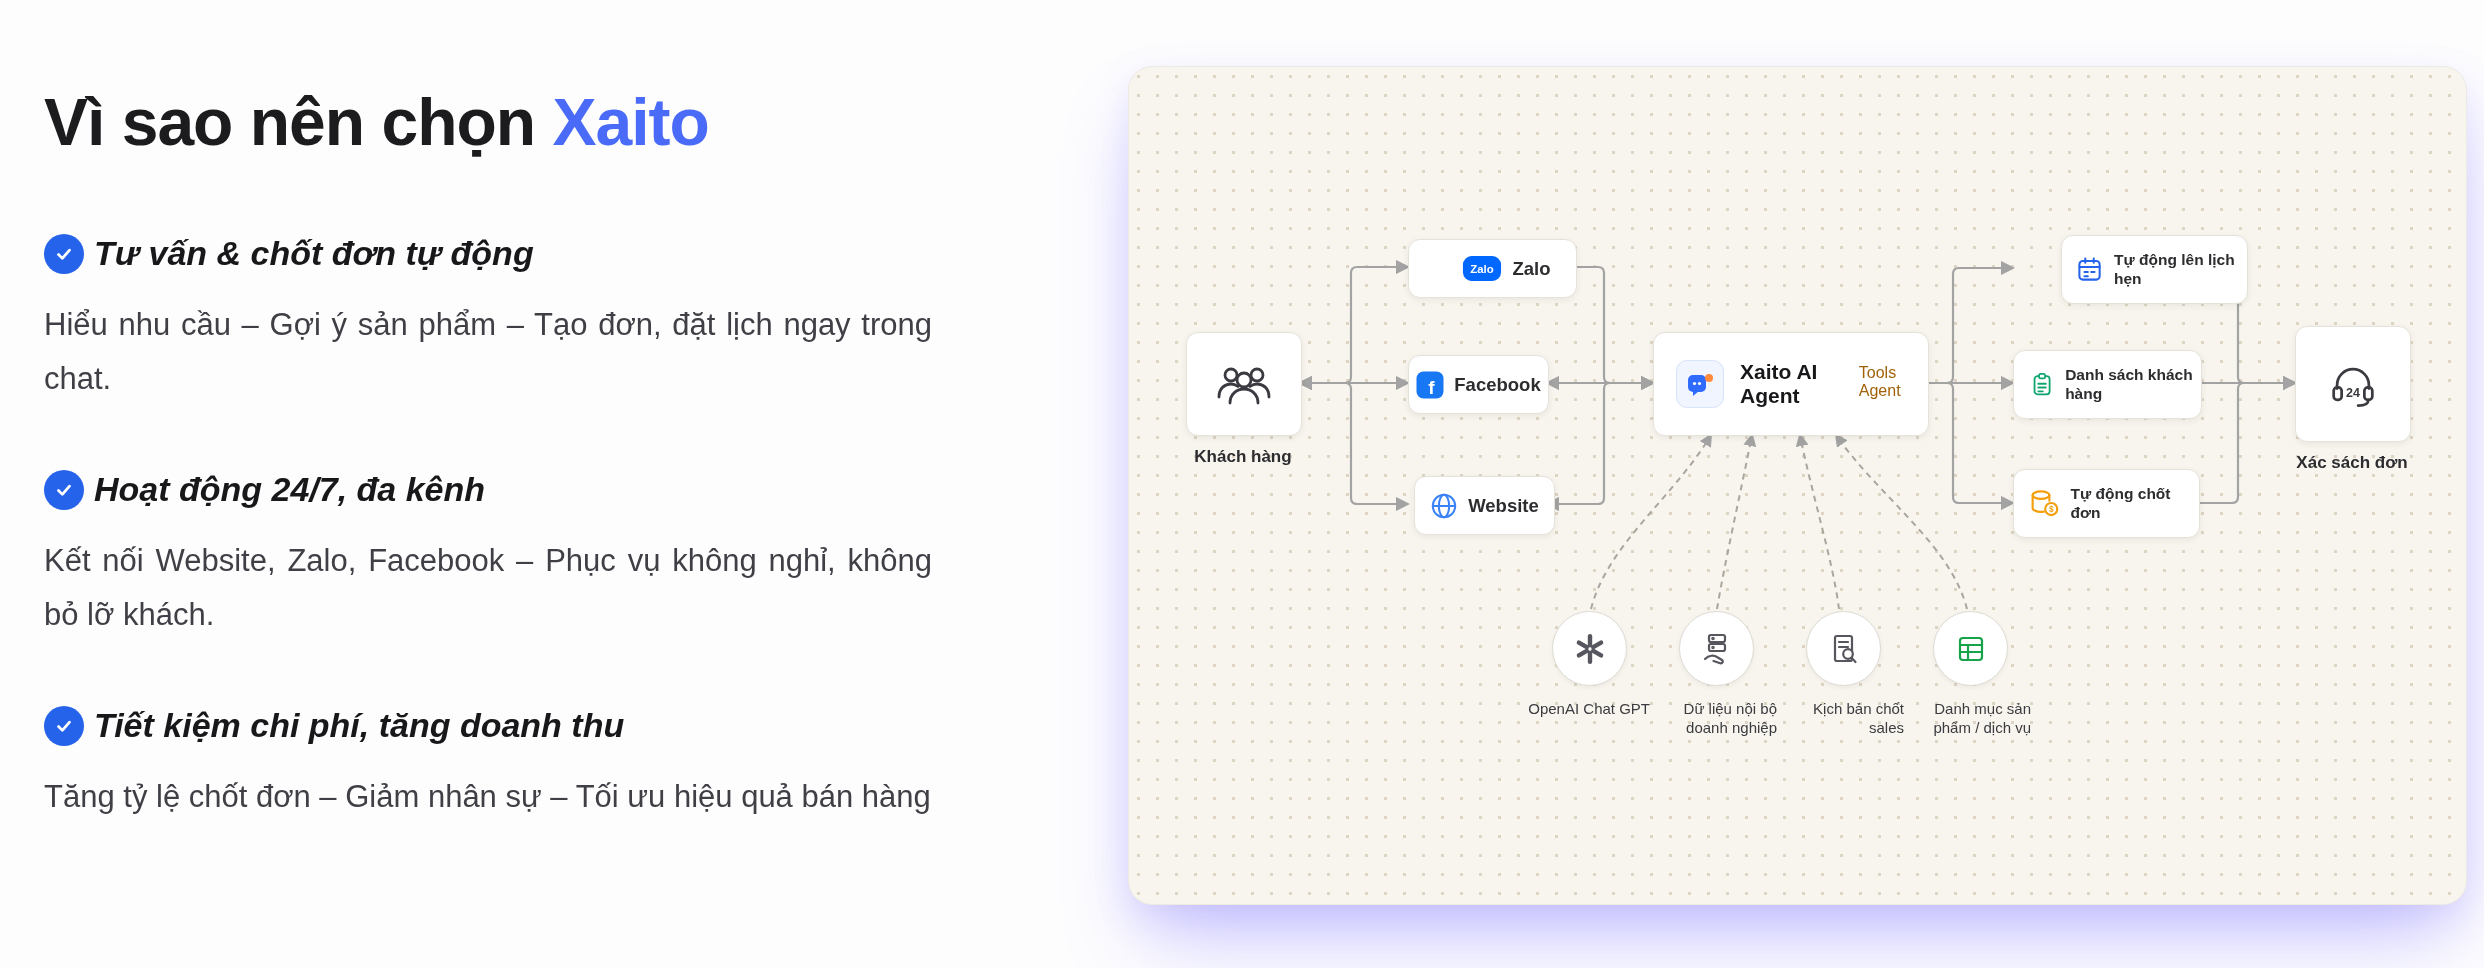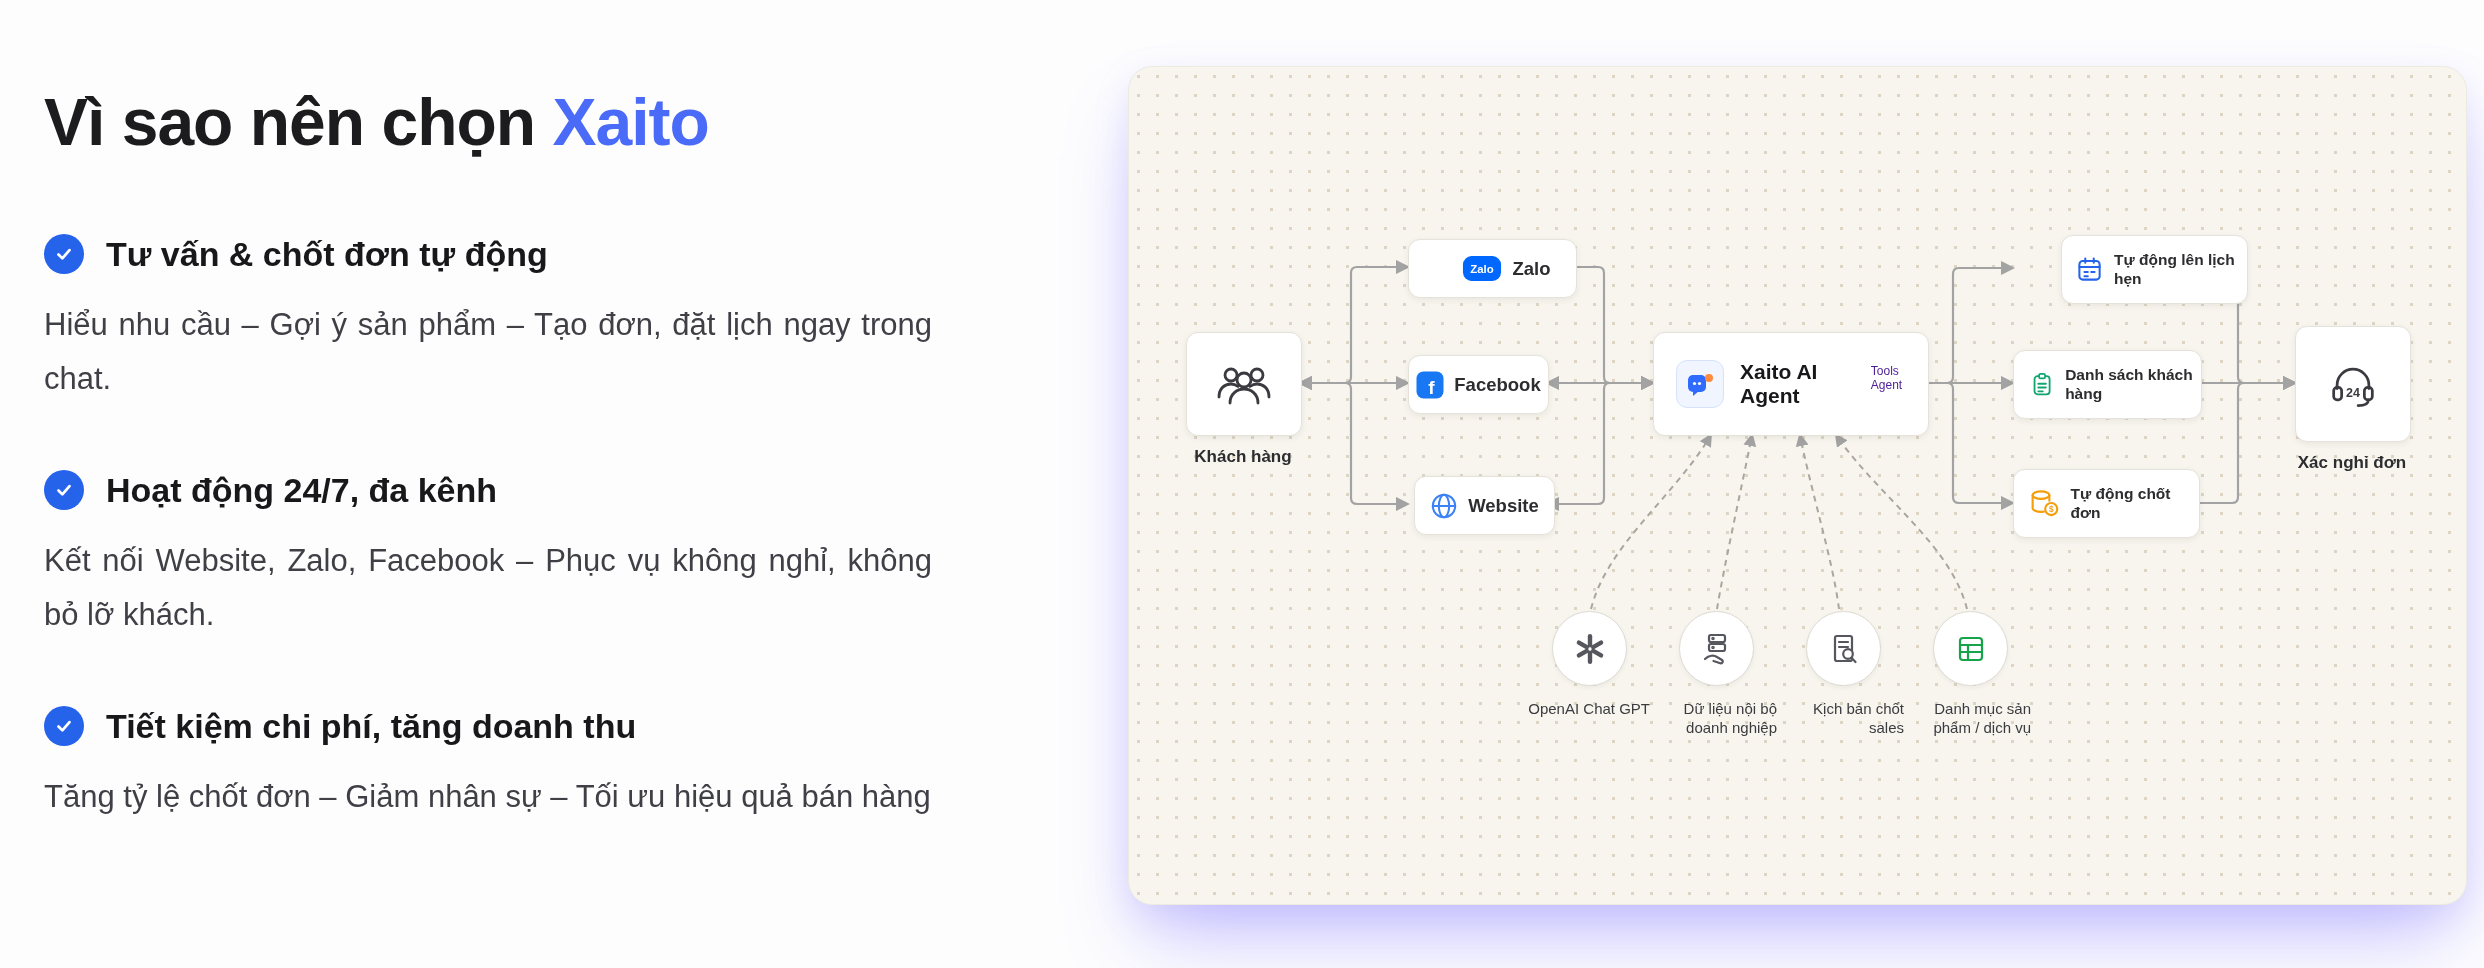--- a/index.html
+++ b/index.html
@@ -6,21 +6,21 @@
   body{
     width:2484px;height:968px;position:relative;overflow:hidden;
     background:#fdfdfe;
     font-family:"Liberation Sans","DejaVu Sans",sans-serif;
     -webkit-font-smoothing:antialiased;
   }
   
   .left{position:absolute;left:44px;top:86px;width:920px;}
   .h1{font-size:66px;font-weight:700;color:#1c1c1e;letter-spacing:-1px;margin:0 0 74px 0;line-height:1.12;}
   .h1 .brand{color:#4a6af8;}
-  .feat-head{display:flex;align-items:flex-end;gap:22px;margin:0 0 24px 0;}
+  .feat-head{display:flex;align-items:flex-start;gap:10px;margin:0 0 24px 0;font-style:italic;}
   .check{width:40px;height:40px;border-radius:50%;background:#2563eb;display:flex;align-items:center;justify-content:center;flex:0 0 auto;}
   .feat-title{font-size:34px;font-weight:700;color:#18181b;margin:0;}
   .feat-desc{font-size:31px;color:#3f3f46;line-height:1.74;text-align:justify;max-width:888px;margin:0 0 64px 0;}
   .feat-desc.last{margin-bottom:0;}
   
   .panel{
     position:absolute;left:1128px;top:66px;width:1337px;height:837px;
     background-color:#f8f5ef;
     background-image:radial-gradient(circle,#ddd4c4 1.7px,transparent 1.9px);
     background-size:19px 19px;
@@ -32,21 +32,21 @@
   .dash{fill:none;stroke:#aaa69e;stroke-width:2px;stroke-dasharray:6 5;}
   .card{position:absolute;background:#fff;border:1.5px solid #e5e2da;border-radius:12px;
         box-shadow:0 2px 6px rgba(45,40,25,.07);display:flex;align-items:center;justify-content:center;}
   .big-card{flex-direction:column;}
   .chan-card{gap:10px;font-size:18.5px;font-weight:700;color:#2d2d30;}
   .agent-card{justify-content:flex-start;padding-left:22px;gap:16px;}
   .agent-icon{width:46px;height:46px;border-radius:11px;background:#f0f5ff;border:1.5px solid #d7e3fb;
               display:flex;align-items:center;justify-content:center;flex:0 0 auto;}
   .agent-txt{display:flex;flex-direction:row;}
   .agent-title{font-size:21px;font-weight:700;color:#18181b;line-height:1.15;}
-  .agent-sub{font-size:12px;color:#4c1d95;margin-top:4px;}
+  .agent-sub{font-size:16px;color:#a16207;margin-top:4px;}
   .out-card{justify-content:flex-start;padding-left:14px;gap:11px;}
   .out-label{font-size:15.5px;font-weight:700;color:#2d2d30;line-height:1.22;}
   .node-label{position:absolute;text-align:center;font-size:17px;font-weight:700;color:#2d2d30;}
   .tool{position:absolute;width:73px;height:73px;border-radius:50%;background:#fff;border:1.5px solid #dedbd2;
         box-shadow:0 2px 5px rgba(0,0,0,.05);display:flex;align-items:center;justify-content:center;}
   .tool-label{position:absolute;width:124px;text-align:right;font-size:15px;font-weight:400;color:#3c3c40;line-height:1.28;}
 </style>
 </head>
 <body>
 
@@ -201,21 +201,21 @@
 
   <div class="card big-card" style="left:1166px;top:259px;width:114px;height:114px;">
     <svg width="50" height="46" viewBox="0 0 44 40" fill="none" stroke="#3a3a40" stroke-width="2.4" stroke-linecap="round">
       <path d="M8 24 v-3 a14 14 0 0 1 28 0 v3"></path>
       <rect x="5" y="23" width="7" height="11" rx="3"></rect>
       <rect x="32" y="23" width="7" height="11" rx="3"></rect>
       <path d="M35.5 34 c0 4 -5 5 -9 5"></path>
       <text x="22" y="31.5" font-size="11" font-weight="bold" fill="#3a3a40" stroke="none" text-anchor="middle">24</text>
     </svg>
   </div>
-  <div class="node-label" style="left:1143px;top:386px;width:160px;">Xác nghỉ đơn</div>
+  <div class="node-label" style="left:1143px;top:386px;width:160px;">Xác sách đơn</div>
 
   <div class="tool" style="left:423px;top:544px;">
     <svg width="36" height="36" viewBox="0 0 36 36">
       <g transform="translate(18,18)" fill="#56565e">
         <rect x="-2.2" y="-15" width="4.4" height="13.5" rx="2.2"></rect>
         <rect x="-2.2" y="-15" width="4.4" height="13.5" rx="2.2" transform="rotate(60)"></rect>
         <rect x="-2.2" y="-15" width="4.4" height="13.5" rx="2.2" transform="rotate(120)"></rect>
         <rect x="-2.2" y="-15" width="4.4" height="13.5" rx="2.2" transform="rotate(180)"></rect>
         <rect x="-2.2" y="-15" width="4.4" height="13.5" rx="2.2" transform="rotate(240)"></rect>
         <rect x="-2.2" y="-15" width="4.4" height="13.5" rx="2.2" transform="rotate(300)"></rect>

